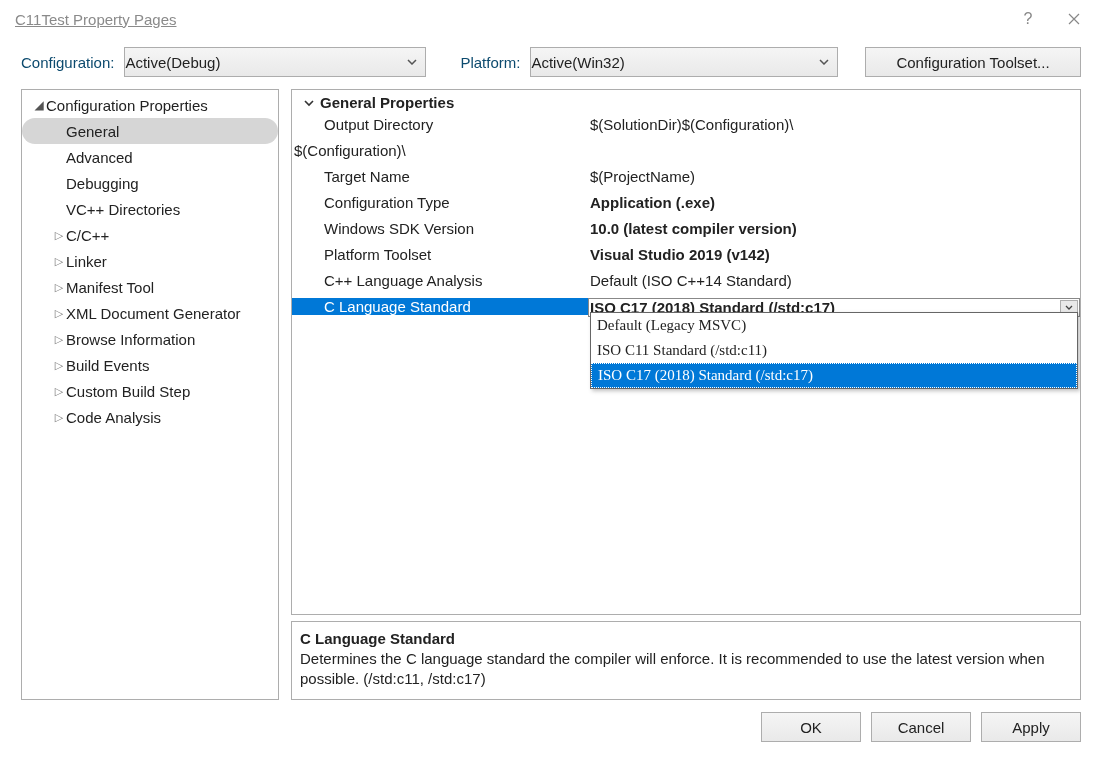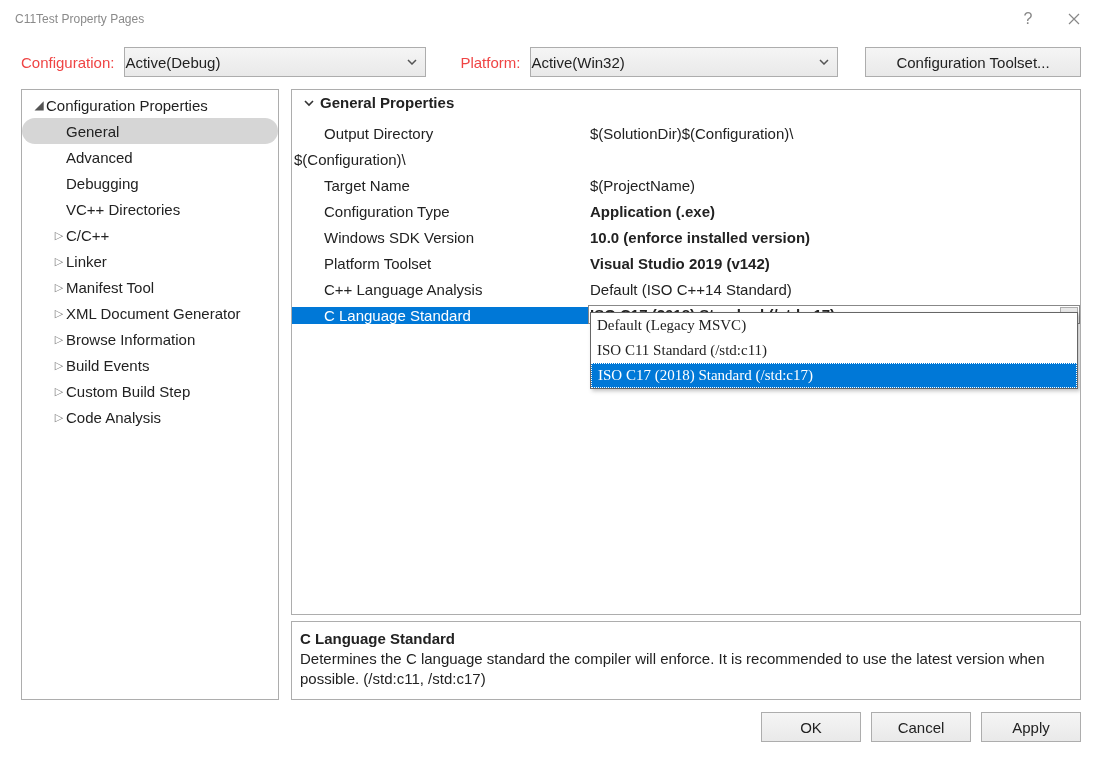--- a/index.html
+++ b/index.html
@@ -20,35 +20,35 @@
   }
   
   .titlebar {
     height: 36px;
     display: flex;
     align-items: center;
     padding: 0 4px 0 14px;
     color: #8a8a8a;
     background: #fff;
   }
-  .titlebar .title { flex: 1; font-size: 12px; }
+  .titlebar .title { flex: 1; font-size: 15px; text-decoration: underline; }
   .win-btn {
     width: 46px; height: 32px;
     display: flex; align-items: center; justify-content: center;
     color: #555;
   }
   .win-btn svg { stroke: #555; }
   
   .configbar {
     display: flex;
     align-items: center;
     padding: 10px 20px 12px 20px;
     gap: 10px;
   }
-  .configbar label { font-size: 15px; color: #ef4444; }
+  .configbar label { font-size: 15px; color: #0c4a6e; }
   .combo, .btn {
     height: 30px;
     border: 1px solid #adadad;
     background: linear-gradient(#f5f5f5,#e9e9e9);
     display: flex; align-items: center;
     padding: 0 0;
     font-size: 15px;
     position: relative;
   }
   .combo .chev {
@@ -111,21 +111,21 @@
     font-size: 15px;
     padding-left: 8px;
     border-bottom: 1px solid transparent;
   }
   .group-header .chev-down {
     width: 18px; display: inline-flex; justify-content: center;
     color: #444; margin-right: 2px;
   }
   .prop-row {
     height: 26px;
-    display: flex; align-items: flex-end;
+    display: flex; align-items: flex-start;
     font-size: 15px;
   }
   .prop-row .pname {
     width: 296px;
     padding-left: 32px;
     display: flex; align-items: center;
     white-space: nowrap;
   }
   .prop-row .pval {
     flex: 1;
@@ -320,21 +320,21 @@
             </div>
             <div class="prop-row">
               <div class="pname">Configuration Type</div>
               <div class="pval bold">
                 <span>Application (.exe)</span>
               </div>
             </div>
             <div class="prop-row">
               <div class="pname">Windows SDK Version</div>
               <div class="pval bold">
-                <span>10.0 (enforce installed version)</span>
+                <span>10.0 (latest compiler version)</span>
               </div>
             </div>
             <div class="prop-row">
               <div class="pname">Platform Toolset</div>
               <div class="pval bold">
                 <span>Visual Studio 2019 (v142)</span>
               </div>
             </div>
             <div class="prop-row">
               <div class="pname">C++ Language Analysis</div>

